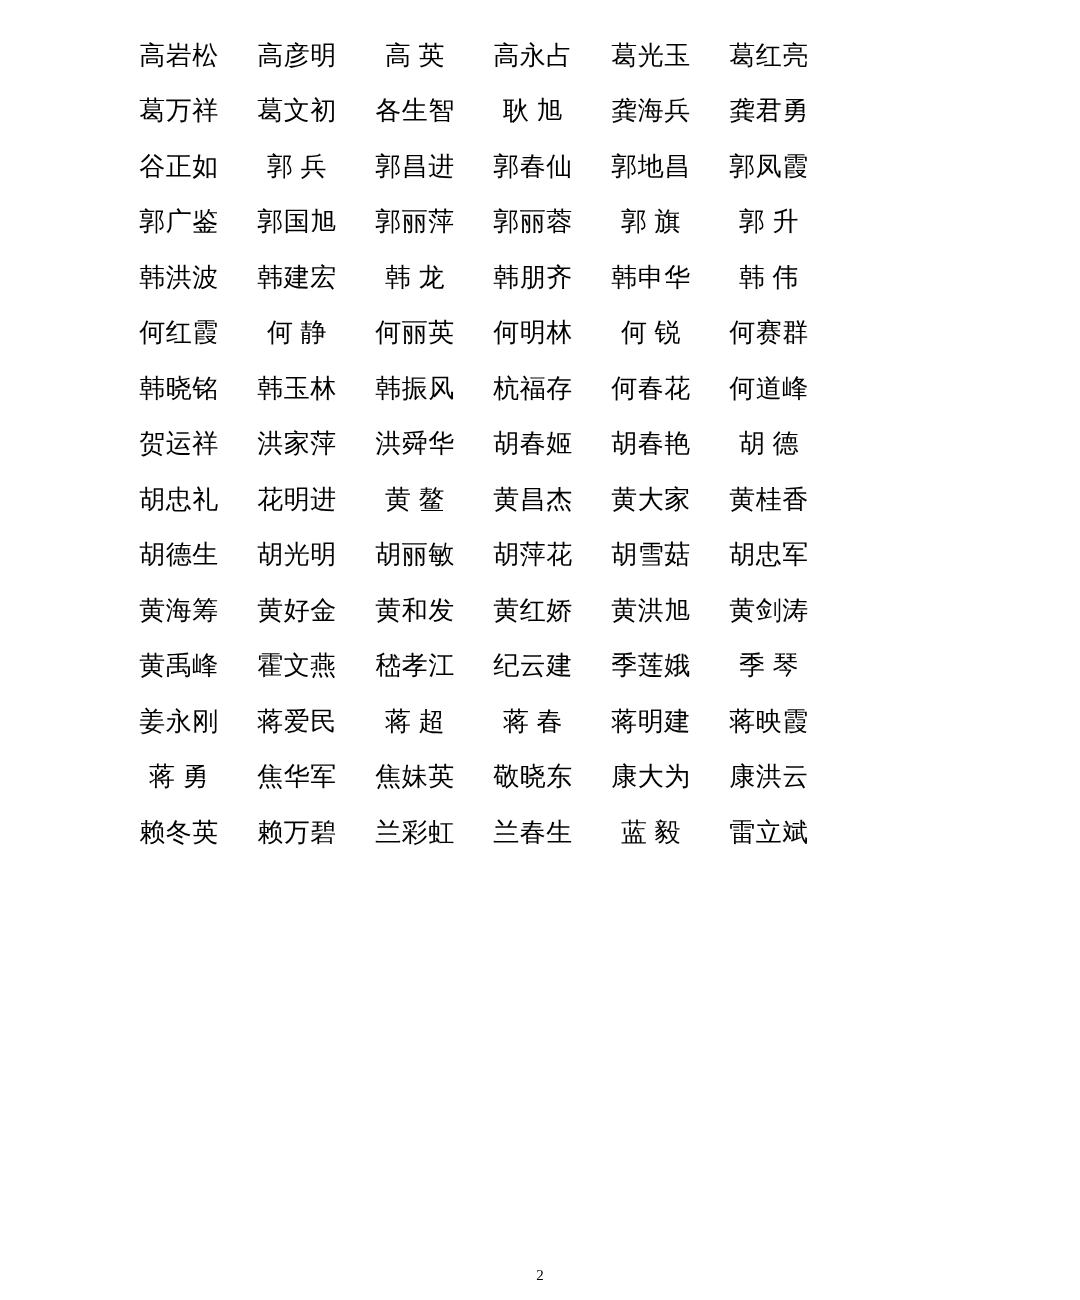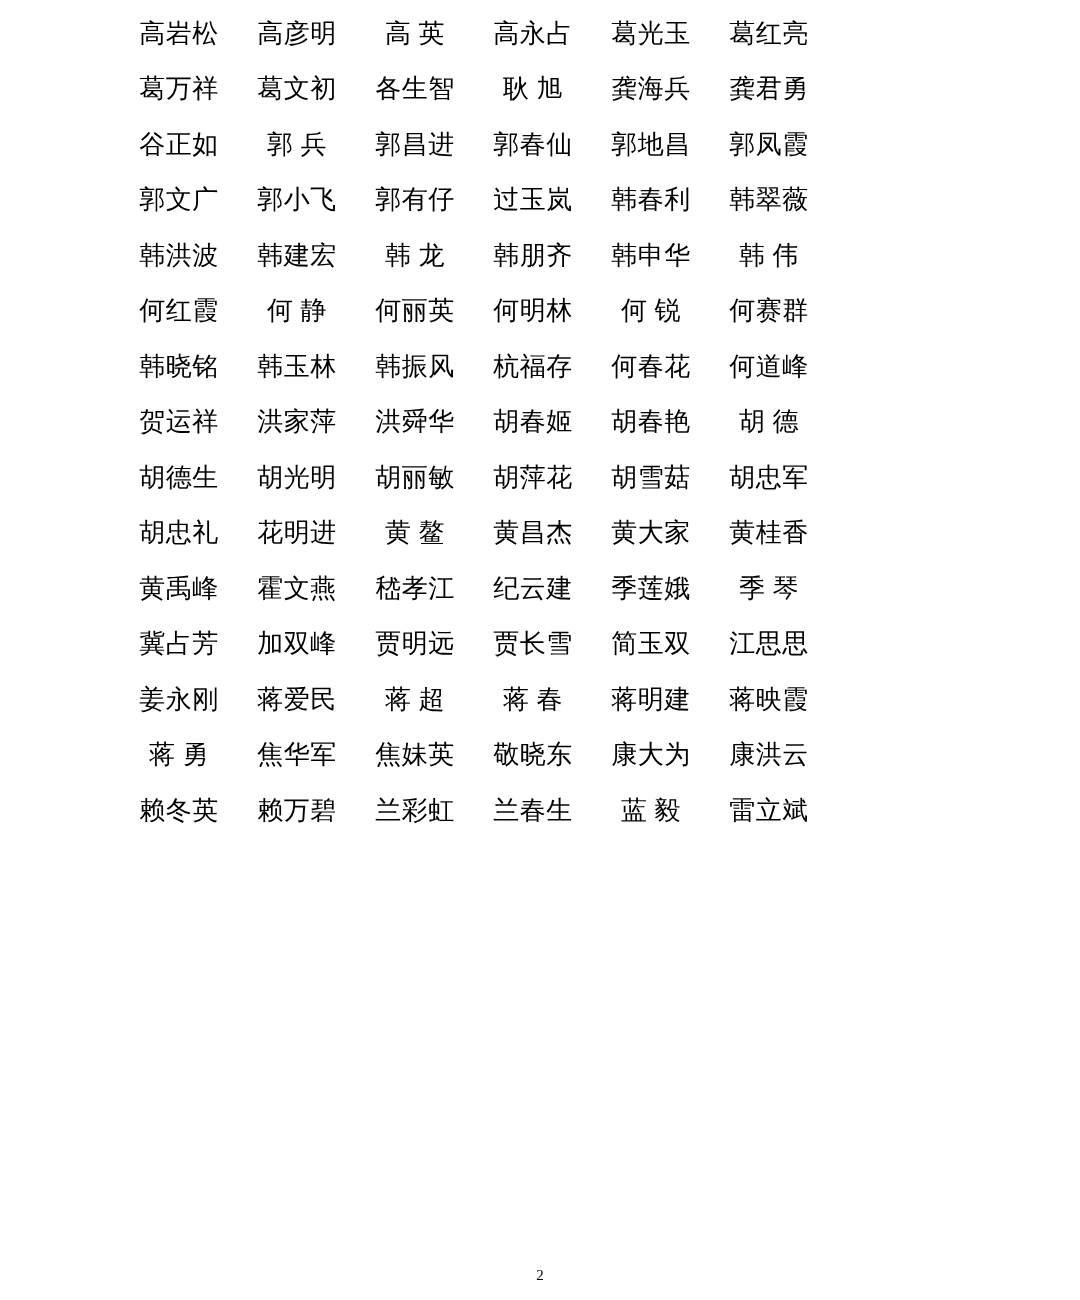--- a/index.html
+++ b/index.html
@@ -12,21 +12,21 @@
     height: 1300px;
     font-family: "Liberation Serif", "DejaVu Serif", serif;
     color: #000000;
     position: relative;
     overflow: hidden;
   }
   .page {
     width: 948px;
     height: 1300px;
     box-sizing: border-box;
-    padding: 6px 120px 0 120px;
+    padding: 28px 120px 0 120px;
     display: flex;
     flex-direction: column;
   }
   .name-table {
     width: 100%;
     border-collapse: collapse;
     table-layout: fixed;
   }
   .name-table td {
     height: 55.5px;
@@ -72,26 +72,26 @@
       </tr>
       <tr>
         <td>谷正如</td>
         <td>郭 兵</td>
         <td>郭昌进</td>
         <td>郭春仙</td>
         <td>郭地昌</td>
         <td>郭凤霞</td>
       </tr>
       <tr>
-        <td>郭文广</td>
-        <td>郭小飞</td>
-        <td>郭有仔</td>
-        <td>过玉岚</td>
-        <td>韩春利</td>
-        <td>韩翠薇</td>
+        <td>郭广鉴</td>
+        <td>郭国旭</td>
+        <td>郭丽萍</td>
+        <td>郭丽蓉</td>
+        <td>郭 旗</td>
+        <td>郭 升</td>
       </tr>
       <tr>
         <td>韩洪波</td>
         <td>韩建宏</td>
         <td>韩 龙</td>
         <td>韩朋齐</td>
         <td>韩申华</td>
         <td>韩 伟</td>
       </tr>
       <tr>
@@ -112,50 +112,50 @@
       </tr>
       <tr>
         <td>贺运祥</td>
         <td>洪家萍</td>
         <td>洪舜华</td>
         <td>胡春姬</td>
         <td>胡春艳</td>
         <td>胡 德</td>
       </tr>
       <tr>
+        <td>胡忠礼</td>
+        <td>花明进</td>
+        <td>黄 鳌</td>
+        <td>黄昌杰</td>
+        <td>黄大家</td>
+        <td>黄桂香</td>
+      </tr>
+      <tr>
         <td>胡德生</td>
         <td>胡光明</td>
         <td>胡丽敏</td>
         <td>胡萍花</td>
         <td>胡雪菇</td>
         <td>胡忠军</td>
       </tr>
       <tr>
-        <td>胡忠礼</td>
-        <td>花明进</td>
-        <td>黄 鳌</td>
-        <td>黄昌杰</td>
-        <td>黄大家</td>
-        <td>黄桂香</td>
+        <td>黄海筹</td>
+        <td>黄好金</td>
+        <td>黄和发</td>
+        <td>黄红娇</td>
+        <td>黄洪旭</td>
+        <td>黄剑涛</td>
       </tr>
       <tr>
         <td>黄禹峰</td>
         <td>霍文燕</td>
         <td>嵇孝江</td>
         <td>纪云建</td>
         <td>季莲娥</td>
         <td>季 琴</td>
-      </tr>
-      <tr>
-        <td>冀占芳</td>
-        <td>加双峰</td>
-        <td>贾明远</td>
-        <td>贾长雪</td>
-        <td>简玉双</td>
-        <td>江思思</td>
       </tr>
       <tr>
         <td>姜永刚</td>
         <td>蒋爱民</td>
         <td>蒋 超</td>
         <td>蒋 春</td>
         <td>蒋明建</td>
         <td>蒋映霞</td>
       </tr>
       <tr>

